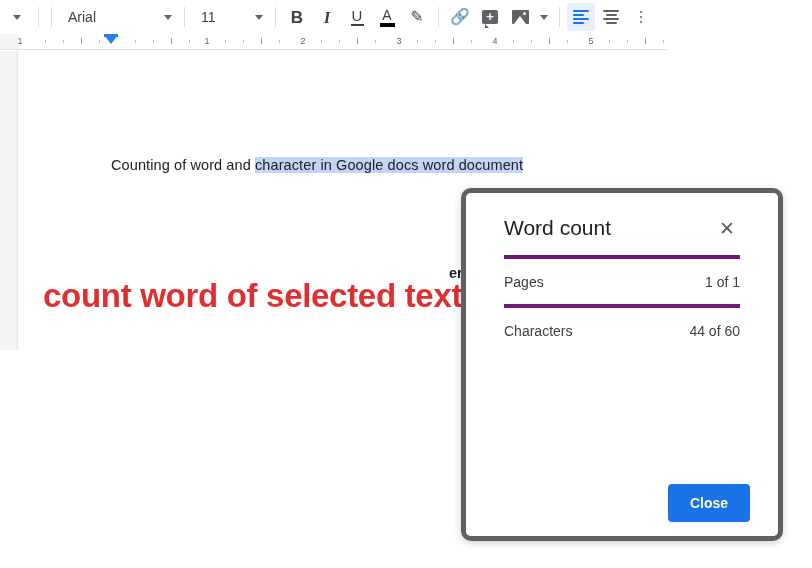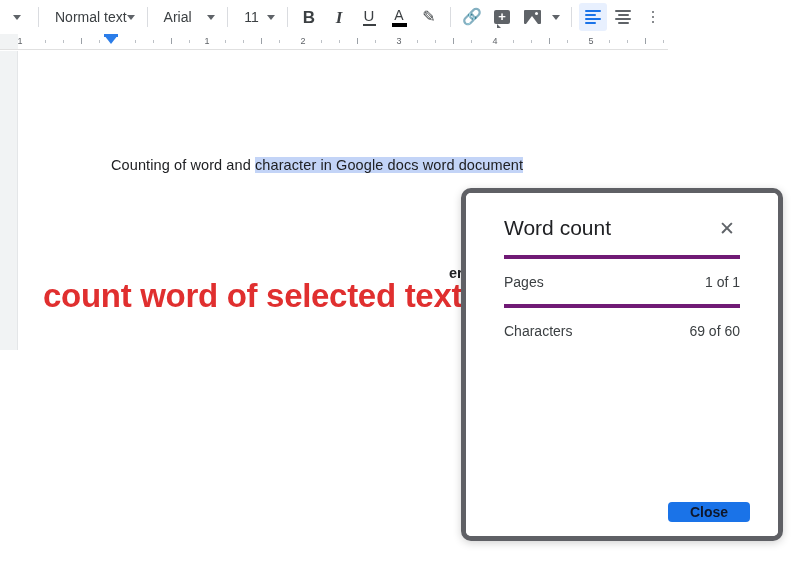--- a/index.html
+++ b/index.html
@@ -349,49 +349,44 @@
   .dlg-foot {
     position: absolute;
     left: 0; right: 0;
     bottom: 14px;
     padding: 0 28px;
     display: flex;
     justify-content: flex-end;
   }
   .btn-close {
     background: #1a73e8;
-    color: #0f172a;
+    color: #fef9c3;
     border: none;
     border-radius: 4px;
     font-size: 14px;
     font-weight: bold;
     font-family: "Liberation Sans", sans-serif;
     padding: 0 22px;
-    height: 20px;
+    height: 38px;
     cursor: default;
   }
 </style>
 </head>
 <body>
 
 <div id="app">
 
   <div class="toolbar">
 
     <div class="tb-btn tb-zoom-caret">
       <span class="tb-caret"></span>
     </div>
 
     <div class="tb-sep"></div>
 
-    <div class="tb-select tb-style">
-      <span class="lbl">Normal text</span>
-      <span class="sp"></span>
-      <span class="tb-caret"></span>
-    </div>
 
     <div class="tb-sep"></div>
 
     <div class="tb-select tb-font">
       <span class="lbl">Arial</span>
       <span class="sp"></span>
       <span class="tb-caret"></span>
     </div>
 
     <div class="tb-sep"></div>
@@ -534,21 +529,21 @@
         <span class="dlg-title">Word count</span>
         <span class="dlg-close">✕</span>
       </div>
 
       <div class="dlg-row">
         <span class="k">Pages</span>
         <span class="v">1 of 1</span>
       </div>
       <div class="dlg-row">
         <span class="k">Characters</span>
-        <span class="v">69 of 60</span>
+        <span class="v">44 of 60</span>
       </div>
 
       <div class="dlg-foot">
         <button class="btn-close">Close</button>
       </div>
     </div>
   </div>
 
 </div>
 

